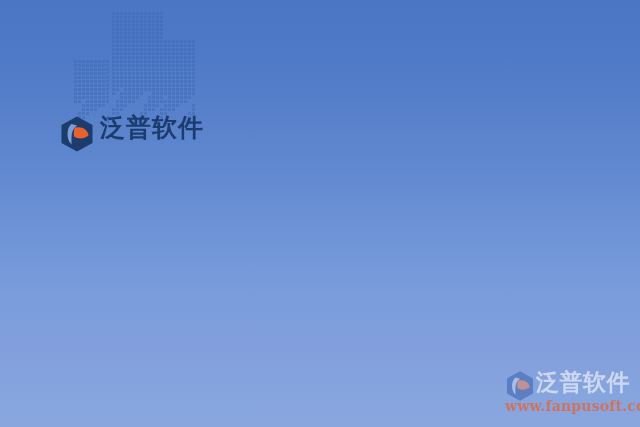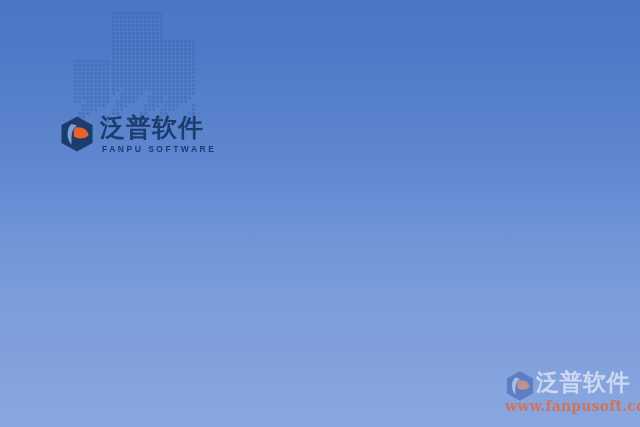--- a/index.html
+++ b/index.html
@@ -739,21 +739,20 @@
     <span class="emblem">
       <svg viewBox="0 0 38 38" width="38" height="38" aria-hidden="true">
         <path d="M19 1.5 L34.5 10 L34.5 28 L19 36.5 L3.5 28 L3.5 10 Z" fill="#1c3c6e"></path>
         <path d="M19 5.5 L31 12 L31 26 L19 32.5 L7.5 26 L7.5 12 Z" fill="#6f94d7" opacity="0.0"></path>
         <path d="M13.5 9 C8.5 13 8 24 13.5 29.5 L13.5 22 C13.5 17 15.5 13 19 10.5 Z" fill="#7d9ed9"></path>
         <path d="M17 12.5 C24 11 30 14.5 30.5 20.5 C26.5 24 20 24.5 16 21.5 C15.5 17.5 15.8 14.5 17 12.5 Z" fill="#e8622a"></path>
         <path d="M16 22.5 C20.5 25.5 27 25 30.5 21.5 C29 27 23.5 30.5 17.5 29.5 C16.3 27.5 15.9 25 16 22.5 Z" fill="#1c3c6e"></path>
       </svg>
     </span>
     <span class="wordmark-cn">泛普软件</span>
-    <span class="wordmark-en">FANPU SOFTWARE</span>
   </div>
 
 
   <div id="watermark">
     <span class="wm-emblem">
       <svg viewBox="0 0 38 38" width="32" height="32" aria-hidden="true">
         <path d="M19 1.5 L34.5 10 L34.5 28 L19 36.5 L3.5 28 L3.5 10 Z" fill="#4c72ba"></path>
         <path d="M13.5 9 C8.5 13 8 24 13.5 29.5 L13.5 22 C13.5 17 15.5 13 19 10.5 Z" fill="#b9c9e8"></path>
         <path d="M17 12.5 C24 11 30 14.5 30.5 20.5 C26.5 24 20 24.5 16 21.5 C15.5 17.5 15.8 14.5 17 12.5 Z" fill="#d98a76"></path>
         <path d="M16 22.5 C20.5 25.5 27 25 30.5 21.5 C29 27 23.5 30.5 17.5 29.5 C16.3 27.5 15.9 25 16 22.5 Z" fill="#4c72ba"></path>

